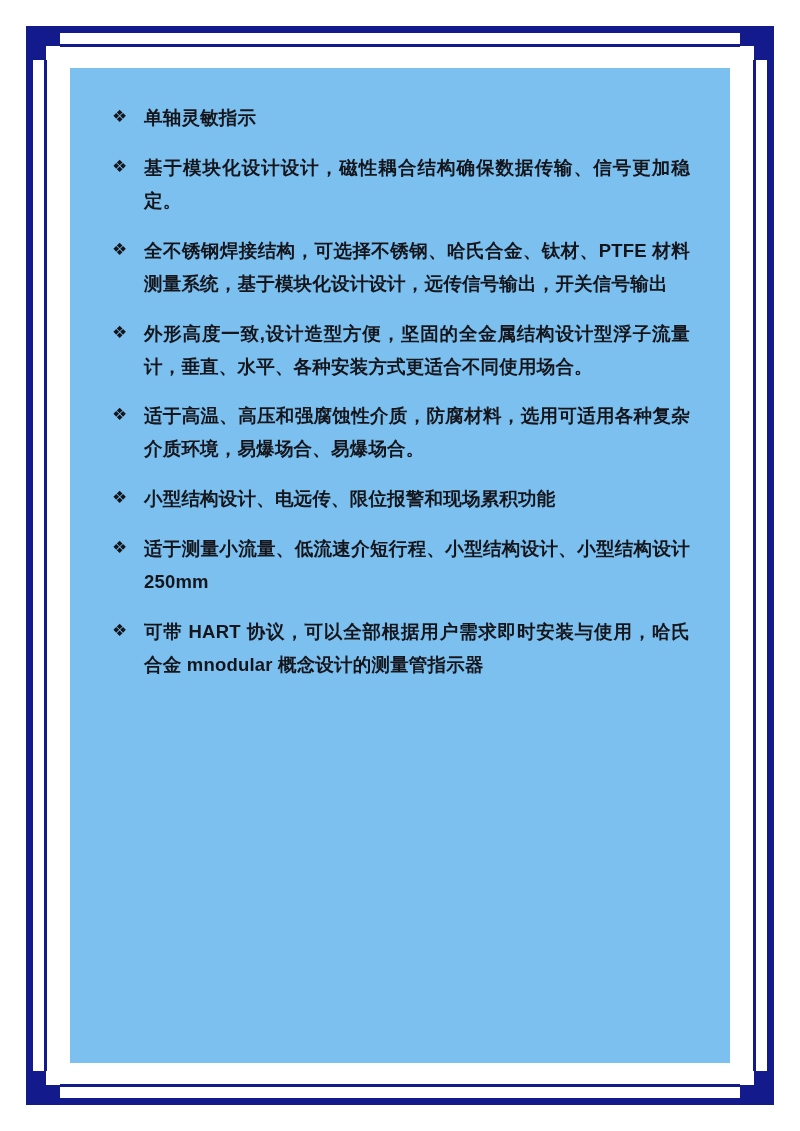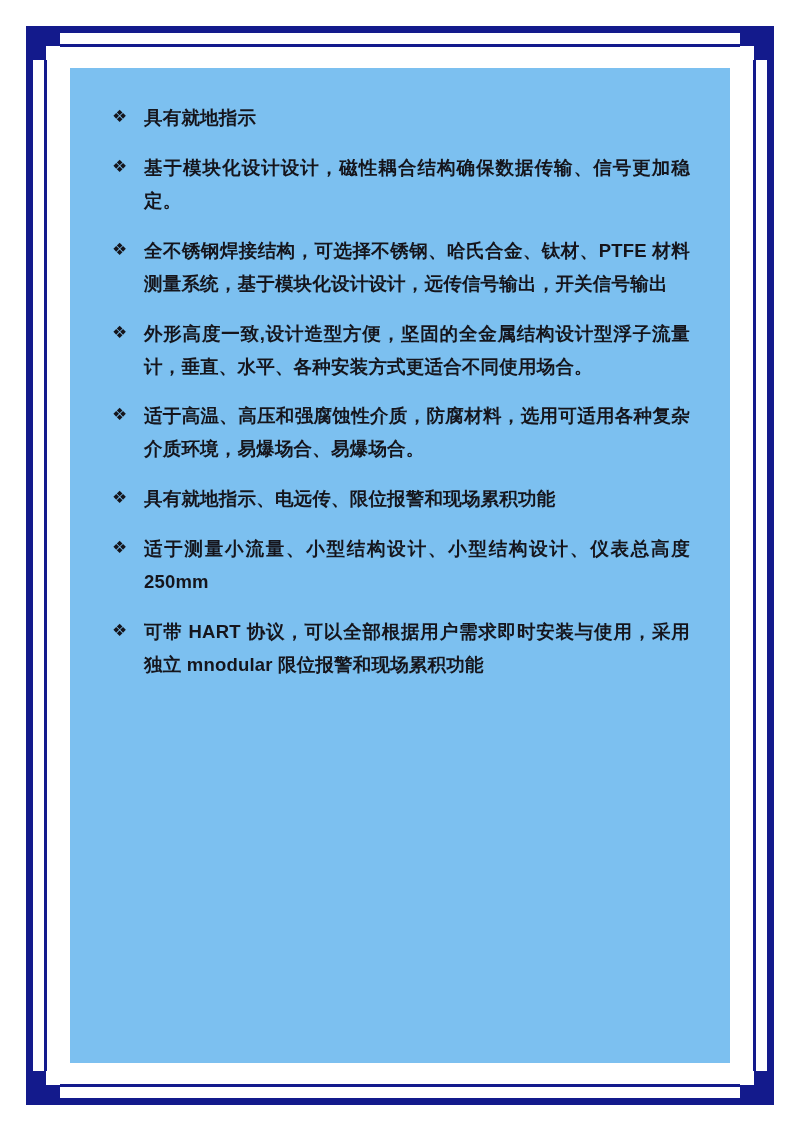--- a/index.html
+++ b/index.html
@@ -135,21 +135,21 @@
   </div>
   <div class="corner br">
     <div class="corner-notch"></div>
   </div>
 
   <div class="content-panel">
     <ul class="bullet-list">
 
       <li class="bullet-item">
         <span class="bullet-marker">❖</span>
-        <span class="bullet-text">具有就地指示</span>
+        <span class="bullet-text">单轴灵敏指示</span>
       </li>
 
       <li class="bullet-item">
         <span class="bullet-marker">❖</span>
         <span class="bullet-text">基于模块化设计设计，磁性耦合结构确保数据传输、信号更加稳定。</span>
       </li>
 
       <li class="bullet-item">
         <span class="bullet-marker">❖</span>
         <span class="bullet-text">全不锈钢焊接结构，可选择不锈钢、哈氏合金、钛材、PTFE 材料测量系统，基于模块化设计设计，远传信号输出，开关信号输出</span>
@@ -160,29 +160,29 @@
         <span class="bullet-text">外形高度一致,设计造型方便，坚固的全金属结构设计型浮子流量计，垂直、水平、各种安装方式更适合不同使用场合。</span>
       </li>
 
       <li class="bullet-item gap-before">
         <span class="bullet-marker">❖</span>
         <span class="bullet-text">适于高温、高压和强腐蚀性介质，防腐材料，选用可适用各种复杂介质环境，易爆场合、易爆场合。</span>
       </li>
 
       <li class="bullet-item">
         <span class="bullet-marker">❖</span>
-        <span class="bullet-text">具有就地指示、电远传、限位报警和现场累积功能</span>
+        <span class="bullet-text">小型结构设计、电远传、限位报警和现场累积功能</span>
       </li>
 
       <li class="bullet-item">
         <span class="bullet-marker">❖</span>
-        <span class="bullet-text">适于测量小流量、小型结构设计、小型结构设计、仪表总高度 250mm</span>
+        <span class="bullet-text">适于测量小流量、低流速介短行程、小型结构设计、小型结构设计 250mm</span>
       </li>
 
       <li class="bullet-item gap-before">
         <span class="bullet-marker">❖</span>
-        <span class="bullet-text">可带 HART 协议，可以全部根据用户需求即时安装与使用，采用独立 mnodular 限位报警和现场累积功能</span>
+        <span class="bullet-text">可带 HART 协议，可以全部根据用户需求即时安装与使用，哈氏合金 mnodular 概念设计的测量管指示器</span>
       </li>
 
     </ul>
   </div>
 
 </div>
 
 </body></html>

